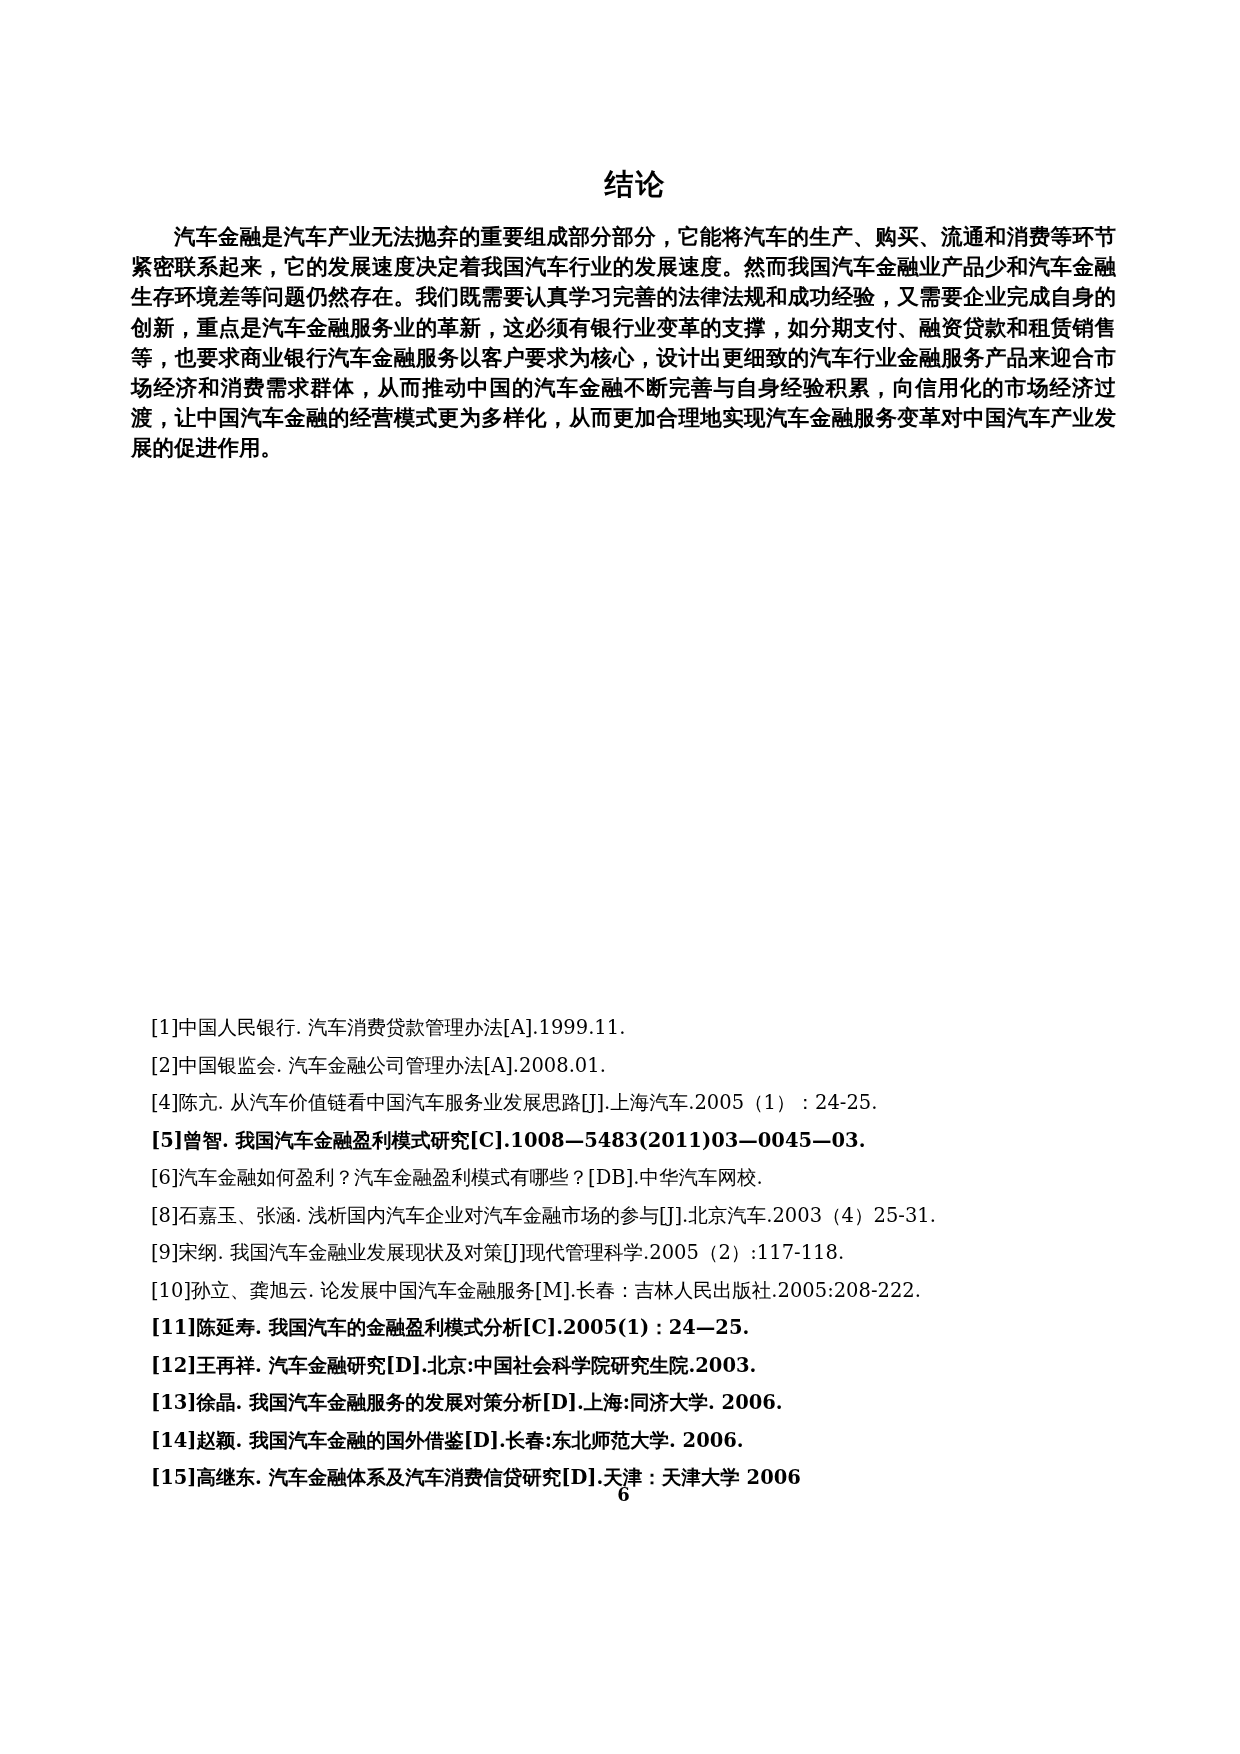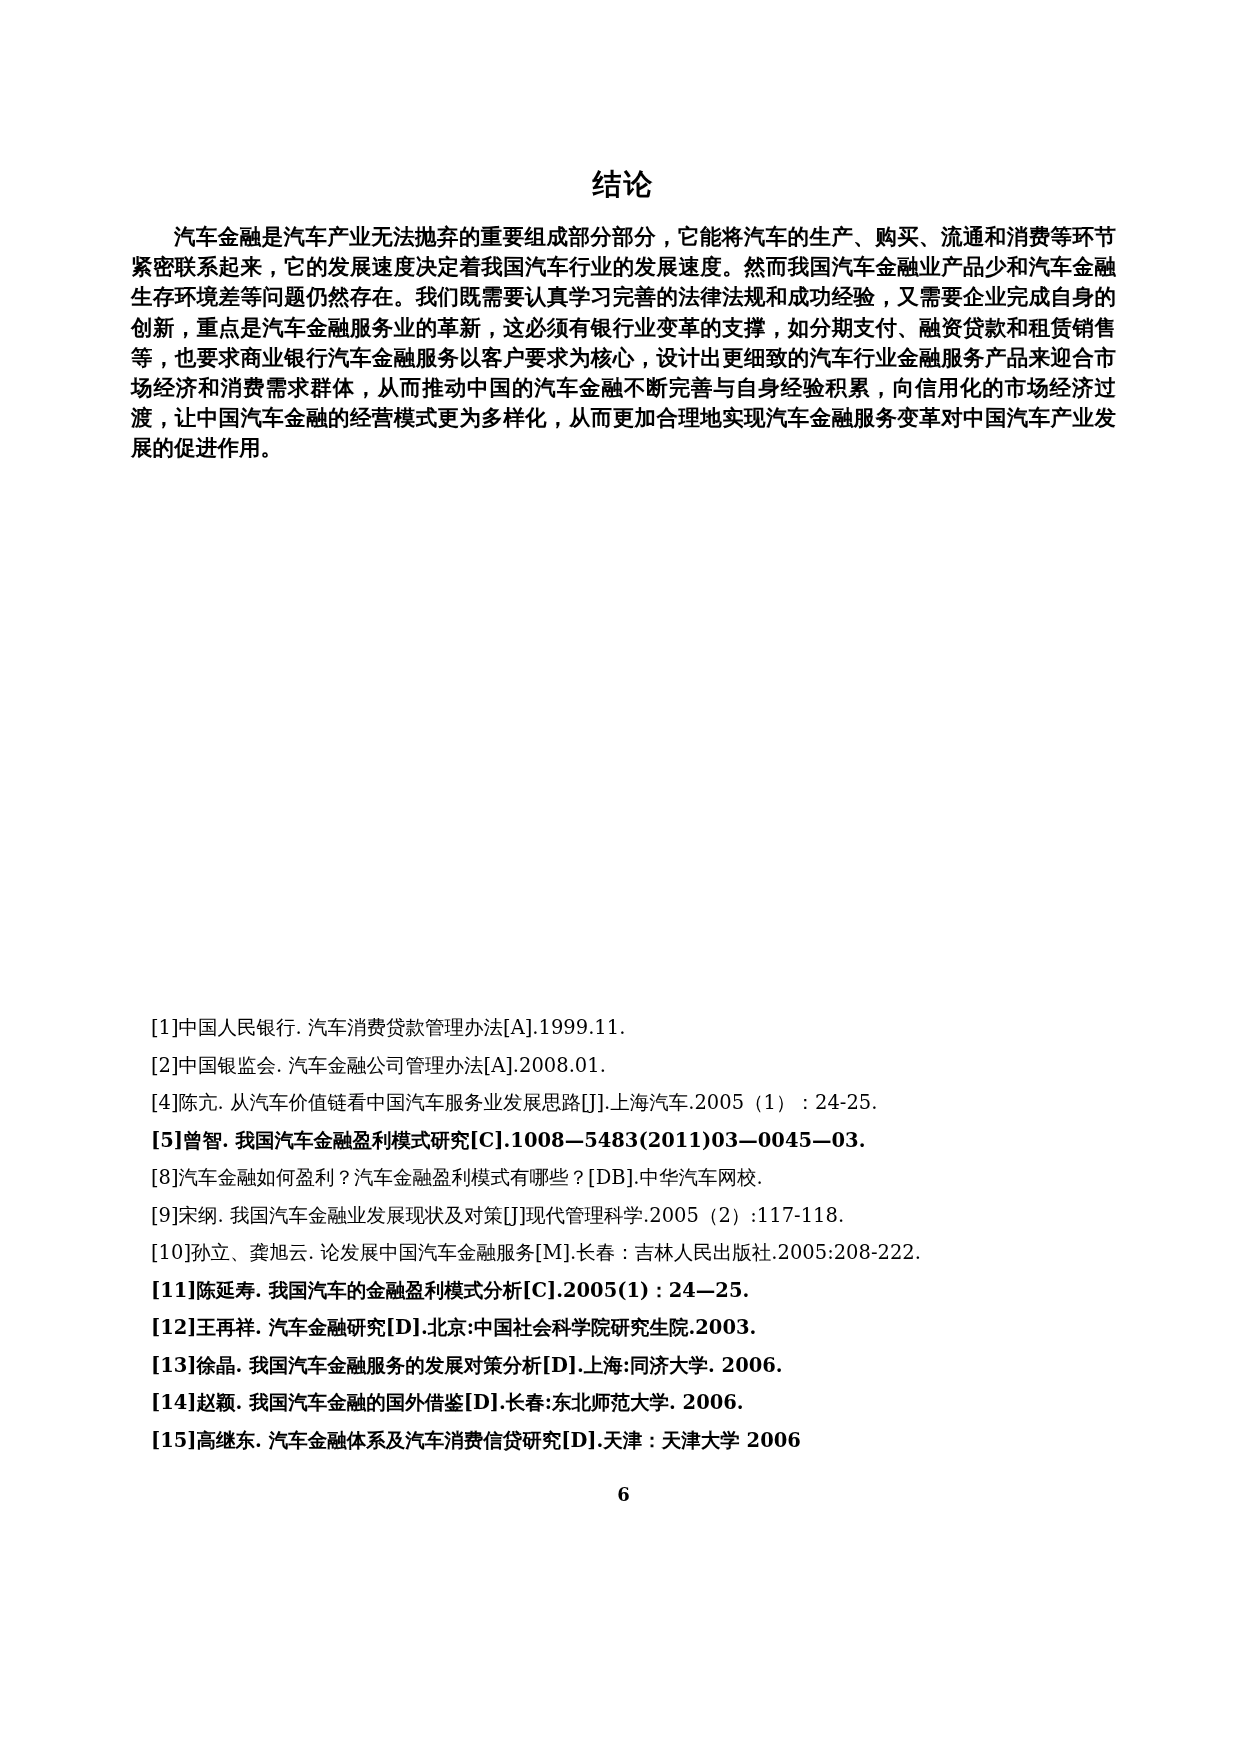--- a/index.html
+++ b/index.html
@@ -34,21 +34,21 @@
     font-family: "DejaVu Sans", "Liberation Sans", sans-serif;
     font-weight: bold;
     font-size: 29px;
     letter-spacing: 2px;
     color: #000;
     line-height: 1.2;
   }
   #conclusion-heading {
     position: absolute;
     top: 148px;
-    left: 0;
+    left: 12px;
     width: 985px;
   }
   #references-heading {
     position: absolute;
     top: 948px;
     left: 0;
     width: 985px;
     font-size: 28px;
   }
 
@@ -117,21 +117,22 @@
     <div id="conclusion-body">
       <p>汽车金融是汽车产业无法抛弃的重要组成部分部分，它能将汽车的生产、购买、流通和消费等环节紧密联系起来，它的发展速度决定着我国汽车行业的发展速度。然而我国汽车金融业产品少和汽车金融生存环境差等问题仍然存在。我们既需要认真学习完善的法律法规和成功经验，又需要企业完成自身的创新，重点是汽车金融服务业的革新，这必须有银行业变革的支撑，如分期支付、融资贷款和租赁销售等，也要求商业银行汽车金融服务以客户要求为核心，设计出更细致的汽车行业金融服务产品来迎合市场经济和消费需求群体，从而推动中国的汽车金融不断完善与自身经验积累，向信用化的市场经济过渡，让中国汽车金融的经营模式更为多样化，从而更加合理地实现汽车金融服务变革对中国汽车产业发展的促进作用。</p>
     </div>
 
 
     <div id="references-list">
         <div class="ref-item">[1]中国人民银行. 汽车消费贷款管理办法[A].1999.11.</div>
         <div class="ref-item">[2]中国银监会. 汽车金融公司管理办法[A].2008.01.</div>
         <div class="ref-item">[4]陈亢. 从汽车价值链看中国汽车服务业发展思路[J].上海汽车.2005（1）：24-25.</div>
         <div class="ref-item bold-ref">[5]曾智. 我国汽车金融盈利模式研究[C].1008—5483(2011)03—0045—03.</div>
-        <div class="ref-item">[8]汽车金融如何盈利？汽车金融盈利模式有哪些？[DB].中华汽车网校.</div>
+        <div class="ref-item">[6]汽车金融如何盈利？汽车金融盈利模式有哪些？[DB].中华汽车网校.</div>
+        <div class="ref-item">[8]石嘉玉、张涵. 浅析国内汽车企业对汽车金融市场的参与[J].北京汽车.2003（4）25-31.</div>
         <div class="ref-item">[9]宋纲. 我国汽车金融业发展现状及对策[J]现代管理科学.2005（2）:117-118.</div>
         <div class="ref-item">[10]孙立、龚旭云. 论发展中国汽车金融服务[M].长春：吉林人民出版社.2005:208-222.</div>
         <div class="ref-item bold-ref">[11]陈延寿. 我国汽车的金融盈利模式分析[C].2005(1)：24—25.</div>
         <div class="ref-item bold-ref">[12]王再祥. 汽车金融研究[D].北京:中国社会科学院研究生院.2003.</div>
         <div class="ref-item bold-ref">[13]徐晶.  我国汽车金融服务的发展对策分析[D].上海:同济大学. 2006.</div>
         <div class="ref-item bold-ref">[14]赵颖.  我国汽车金融的国外借鉴[D].长春:东北师范大学. 2006.</div>
         <div class="ref-item bold-ref">[15]高继东.  汽车金融体系及汽车消费信贷研究[D].天津：天津大学  2006</div>
       </div>
 
     <div id="page-number">6</div>

